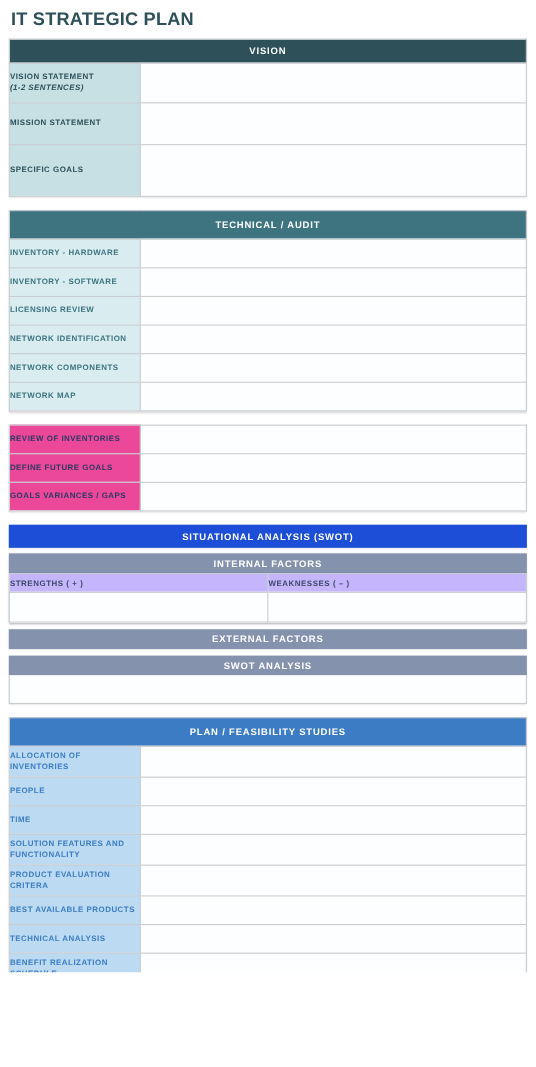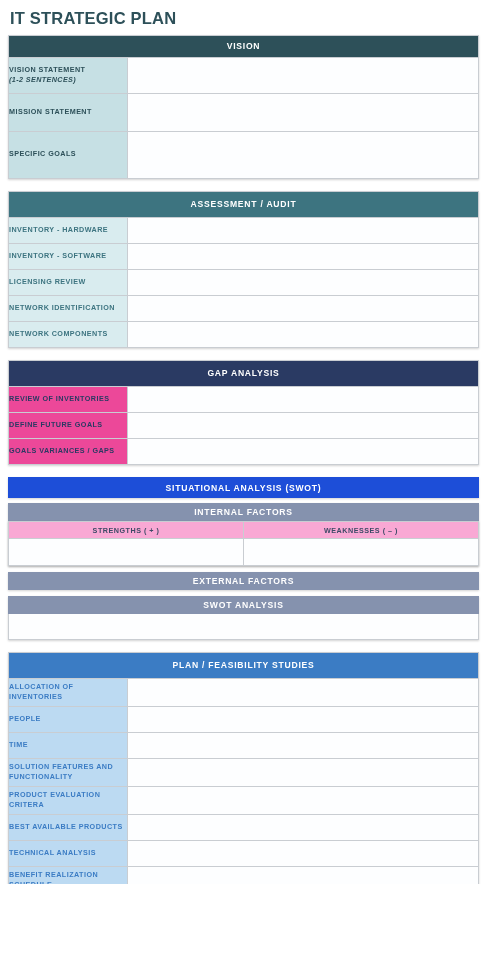--- a/index.html
+++ b/index.html
@@ -108,23 +108,22 @@
     padding: 4px 0 4px 0;
   }
   .swot-table {
     width: 471px;
     border-collapse: collapse;
     margin: 0 0 6px 0;
     box-shadow: 0 1px 2px rgba(0,0,0,0.18);
   }
   .swot-table td { border: 1px solid #c9cdd2; padding: 0; }
   .swot-table .colhead {
-    background: #f9a8d4;
+    background: #c4b5fd;
     color: #3d4a66;
-    text-align: center;
     font-size: 7.2px;
     font-weight: bold;
     letter-spacing: 0.5px;
     padding: 4px 0 3px 0;
     width: 50%;
   }
   .swot-table .cell { background: #fdfeff; height: 27px; }
   .swot-wrap { box-shadow: 0 1px 2px rgba(0,0,0,0.18); margin-bottom: 6px; }
   .swot-wrap .swot-band { box-shadow: none; }
   .swot-analysis-box {
@@ -167,21 +166,21 @@
     <tr class="r3">
       <td class="lbl">SPECIFIC GOALS</td>
       <td class="val"></td>
     </tr>
   </tbody>
     </table>
 
   <table class="block assess">
     <tbody>
         <tr>
-      <td class="sect-head" colspan="2">ASSESSMENT / AUDIT</td>
+      <td class="sect-head" colspan="2">TECHNICAL / AUDIT</td>
     </tr>
     <tr>
       <td class="lbl">INVENTORY - HARDWARE</td>
       <td class="val"></td>
     </tr>
     <tr>
       <td class="lbl">INVENTORY - SOFTWARE</td>
       <td class="val"></td>
     </tr>
     <tr>
@@ -189,28 +188,29 @@
       <td class="val"></td>
     </tr>
     <tr>
       <td class="lbl">NETWORK IDENTIFICATION</td>
       <td class="val"></td>
     </tr>
     <tr>
       <td class="lbl">NETWORK COMPONENTS</td>
       <td class="val"></td>
     </tr>
+    <tr>
+      <td class="lbl">NETWORK MAP</td>
+      <td class="val"></td>
+    </tr>
   </tbody>
     </table>
 
   <table class="block gap">
     <tbody>
-        <tr>
-      <td class="sect-head" colspan="2">GAP ANALYSIS</td>
-    </tr>
     <tr>
       <td class="lbl">REVIEW OF INVENTORIES</td>
       <td class="val"></td>
     </tr>
     <tr>
       <td class="lbl">DEFINE FUTURE GOALS</td>
       <td class="val"></td>
     </tr>
     <tr>
       <td class="lbl">GOALS VARIANCES / GAPS</td>

